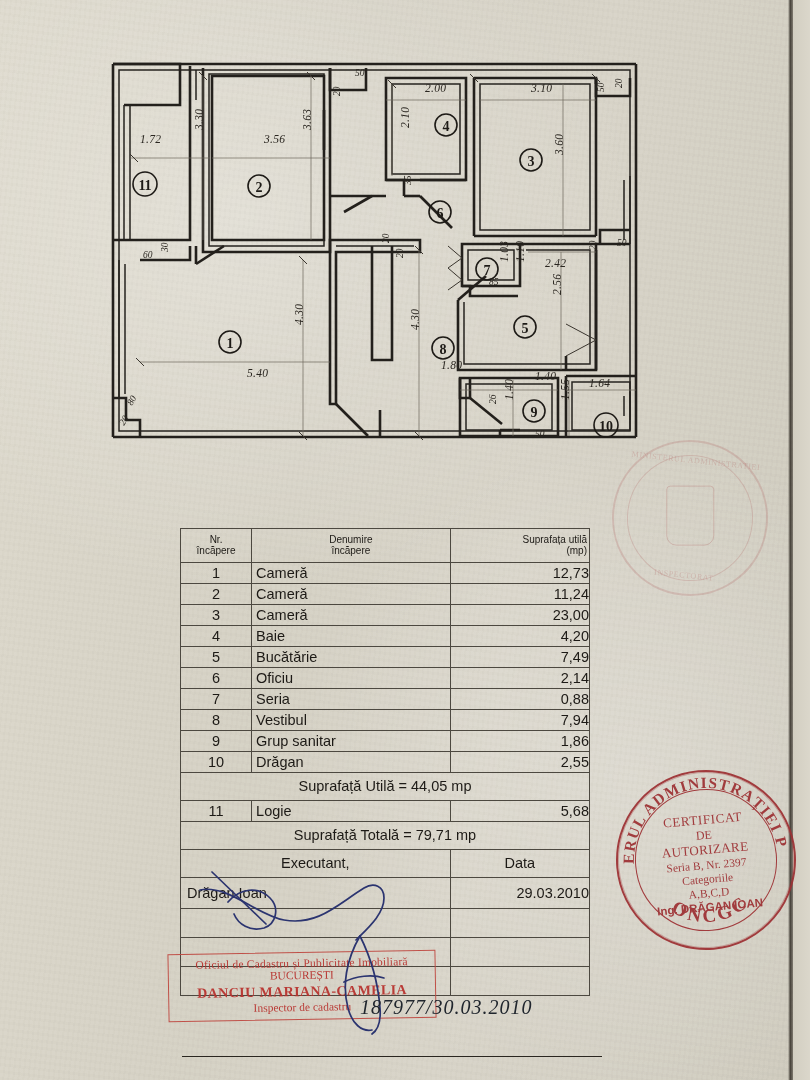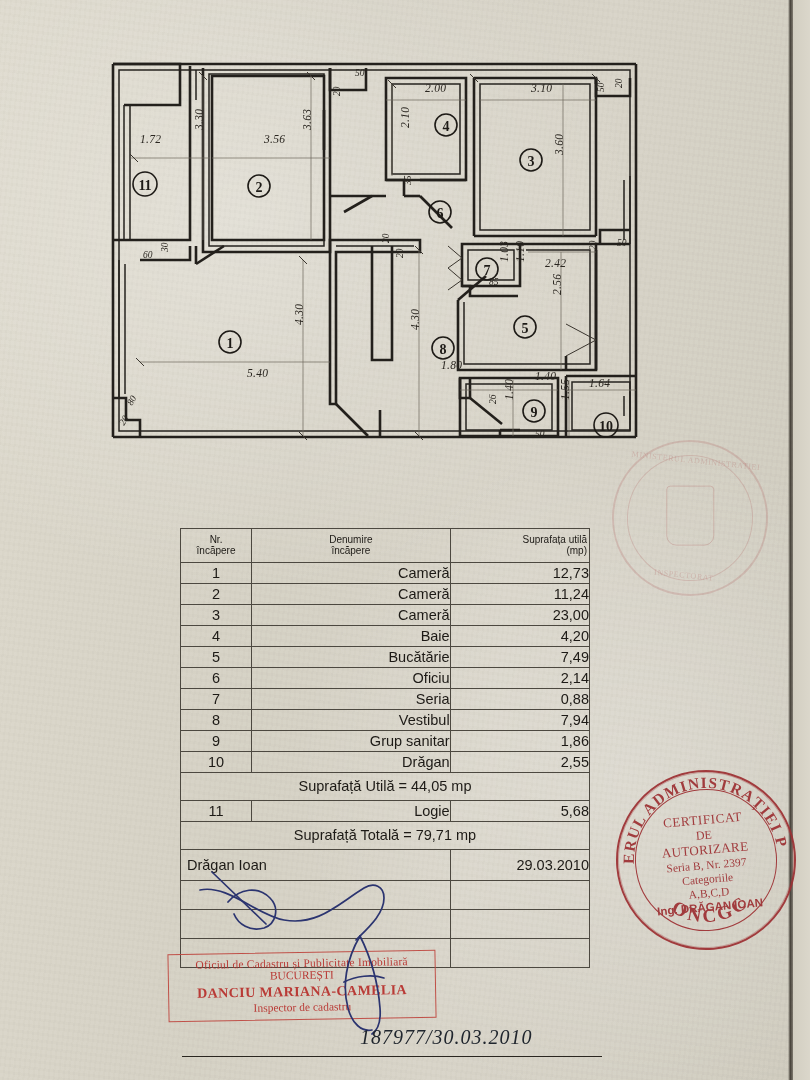--- a/index.html
+++ b/index.html
@@ -49,21 +49,21 @@
   
   #tbl-wrap{position:absolute;left:180px;top:528px;width:410px;}
   table{border-collapse:collapse;width:410px;
         font-family:"Liberation Sans",sans-serif;}
   table, th, td{border:1px solid #4c4840;}
   th,td{padding:0;color:#1d1a16;}
   th{font-weight:normal;font-size:10px;line-height:1.12;text-align:center;
      padding:5px 2px 6px;}
   td{font-size:14.5px;height:20px;}
   .c-nr{width:68px;text-align:center;}
-  .c-den{width:203px;text-align:right;padding-left:4px;}
+  .c-den{width:203px;text-align:left;padding-left:4px;}
   .c-sup{width:139px;text-align:right;}
   .sumrow td{text-align:center;font-size:14.5px;padding:3px 0 4px;}
   .exec-hd td{text-align:center;font-size:14.5px;padding:3px 0 4px;}
   .exec-name{text-align:left;padding-left:6px;font-size:14.5px;}
   .tall{height:30px;}
   .blank{height:28px;}
 
   
   .stamp-round{
     position:absolute;border-radius:50%;
@@ -125,21 +125,21 @@
   #stamp-ocpi .r2{font-size:11.5px;line-height:1.1;}
   #stamp-ocpi .r3{font-size:14px;font-weight:bold;letter-spacing:.4px;margin-top:2px;}
   #stamp-ocpi .r4{font-size:11.5px;margin-top:1px;}
 
   
   .ink{position:absolute;fill:none;stroke:#2b3470;stroke-width:1.7;
        stroke-linecap:round;stroke-linejoin:round;}
   #sig1{left:188px;top:868px;}
   #sig2{left:330px;top:930px;}
   #regno{
-    position:absolute;left:360px;top:1026px;width:220px;
+    position:absolute;left:360px;top:996px;width:220px;
     font-family:"Liberation Serif",serif;font-size:20px;color:#20262e;
     font-style:italic;letter-spacing:1px;white-space:nowrap;
   }
   #regrule{position:absolute;left:182px;top:1056px;width:420px;height:0;
     border-top:1.4px solid #2a2620;}
 </style>
 </head>
 <body>
 
 <div id="paper"></div>
@@ -405,20 +405,24 @@
           <td colspan="3">Suprafață Utilă = 44,05 mp</td>
         </tr>
         <tr>
           <td class="c-nr">11</td>
           <td class="c-den">Logie</td>
           <td class="c-sup">5,68</td>
         </tr>
         <tr class="sumrow">
           <td colspan="3">Suprafață Totală = 79,71 mp</td>
         </tr>
+        <tr class="exec-hd">
+          <td colspan="2">Executant,</td>
+          <td class="c-sup">Data</td>
+        </tr>
         <tr>
           <td colspan="2" class="exec-name tall">Drăgan Ioan</td>
           <td class="c-sup">29.03.2010</td>
         </tr>
         <tr>
           <td colspan="2" class="blank"></td>
           <td class="c-sup"></td>
         </tr>
         <tr>
           <td colspan="2" class="blank"></td>

